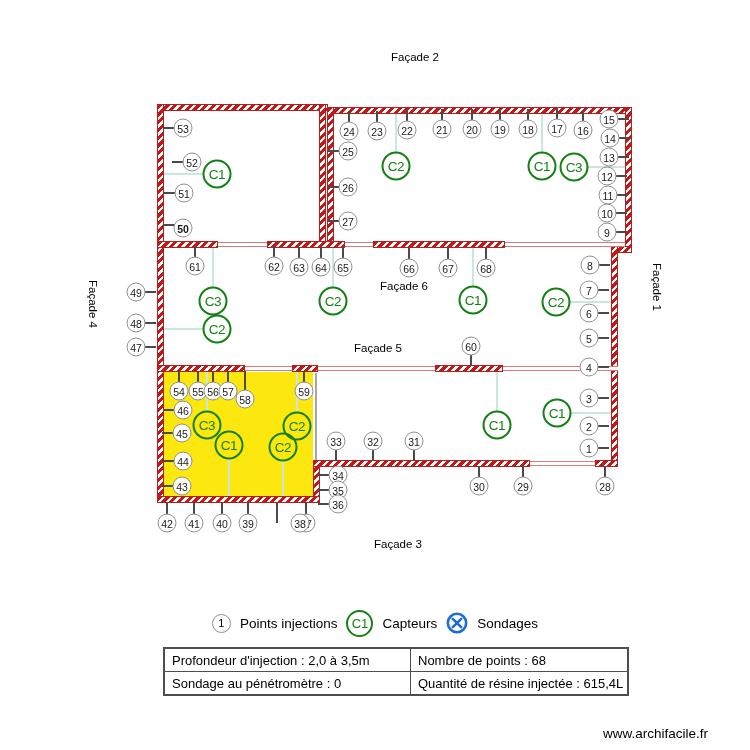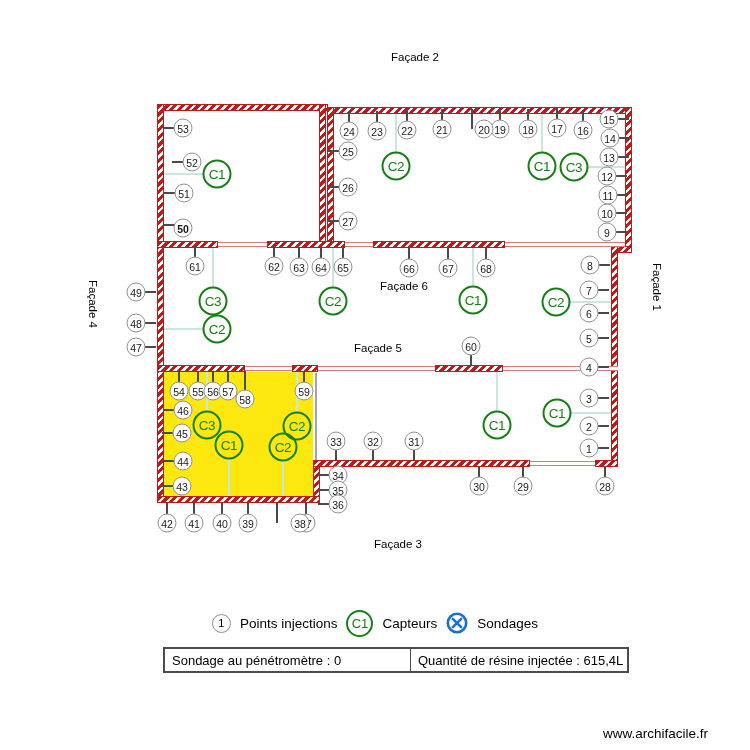--- a/index.html
+++ b/index.html
@@ -116,21 +116,21 @@
     <div class="pt" style="left: 609px; top: 119px;">15</div>
     <div class="lead" style="left: 582.4px; top: 110px; width: 1.2px; height: 20px;"></div>
     <div class="pt" style="left: 583px; top: 130px;">16</div>
     <div class="lead" style="left: 556.4px; top: 108px; width: 1.2px; height: 20px;"></div>
     <div class="pt" style="left: 557px; top: 128px;">17</div>
     <div class="lead" style="left: 527.4px; top: 109px; width: 1.2px; height: 20px;"></div>
     <div class="pt" style="left: 528px; top: 129px;">18</div>
     <div class="lead" style="left: 499.4px; top: 109px; width: 1.2px; height: 20px;"></div>
     <div class="pt" style="left: 500px; top: 129px;">19</div>
     <div class="lead" style="left: 471.4px; top: 109px; width: 1.2px; height: 20px;"></div>
-    <div class="pt" style="left: 472px; top: 129px; margin-left: 12px;">20</div>
+    <div class="pt" style="left: 472px; top: 129px;">20</div>
     <div class="lead" style="left: 441.4px; top: 109px; width: 1.2px; height: 20px;"></div>
     <div class="pt" style="left: 442px; top: 129px;">21</div>
     <div class="lead" style="left: 406.4px; top: 110px; width: 1.2px; height: 20px;"></div>
     <div class="pt" style="left: 407px; top: 130px;">22</div>
     <div class="lead" style="left: 376.4px; top: 111px; width: 1.2px; height: 20px;"></div>
     <div class="pt" style="left: 377px; top: 131px;">23</div>
     <div class="lead" style="left: 348.4px; top: 111px; width: 1.2px; height: 20px;"></div>
     <div class="pt" style="left: 349px; top: 131px;">24</div>
     <div class="lead" style="left: 328px; top: 150.4px; width: 20px; height: 1.2px;"></div>
     <div class="pt" style="left: 348px; top: 151px;">25</div>
@@ -252,20 +252,24 @@
     <svg width="22" height="22" viewBox="0 0 22 22">
       <circle cx="11" cy="11" r="9.2" fill="#fff" stroke="#1c6fd1" stroke-width="2.6"></circle>
       <path d="M6.8 6.8 L15.2 15.2 M15.2 6.8 L6.8 15.2" stroke="#1c6fd1" stroke-width="2.6" stroke-linecap="round"></path>
     </svg>
   </span>
   <span>Sondages</span>
 </div>
 
 <table id="summary">
   <tbody>
+      <tr>
+    <td class="c1">Profondeur d'injection : 2,0 à 3,5m</td>
+    <td>Nombre de points : 68</td>
+  </tr>
   <tr>
     <td class="c1">Sondage au pénétromètre : 0</td>
     <td>Quantité de résine injectée : 615,4L</td>
   </tr>
 </tbody>
   </table>
 
 <div id="footer">www.archifacile.fr</div>
 
 </body></html>

